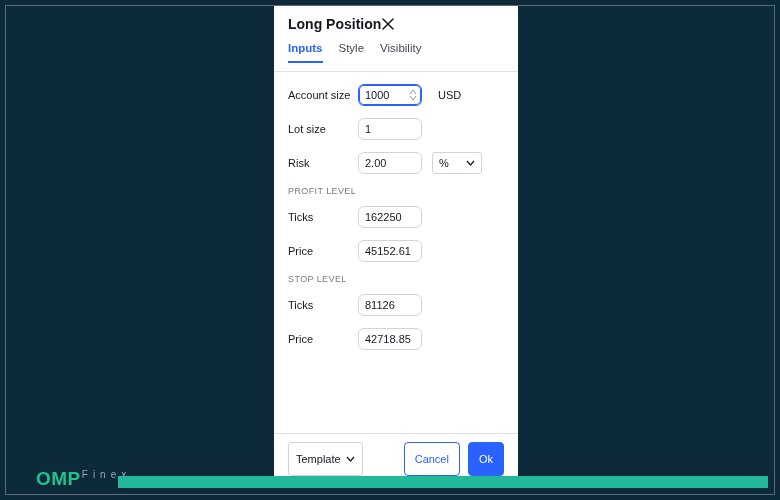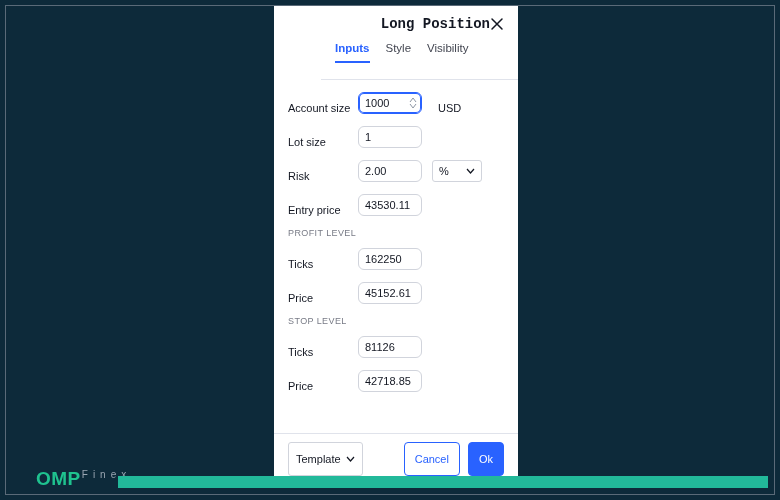--- a/index.html
+++ b/index.html
@@ -25,54 +25,52 @@
     height: 480px;
     background: #ffffff;
     display: flex;
     flex-direction: column;
     font-size: 11px;
     color: #141823;
   }
   .dlg-header {
     display: flex;
     align-items: center;
-    justify-content: flex-end;
+    justify-content: flex-start;
     padding: 10px 14px 0 14px;
-    font-family: Liberation Mono, monospace;
   }
   .dlg-title { font-size: 14px; font-weight: 700; color: #131722; }
   .close-x { width: 14px; height: 14px; cursor: pointer; }
   .close-x svg { display:block; }
   .tabs {
     display: flex;
     gap: 16px;
-    padding: 10px 14px 16px 14px;
+    padding: 10px 14px 8px 14px;
     border-bottom: 1px solid #e0e3eb;
-    margin-left: 47px;
   }
   .tab {
     font-size: 11.5px;
     padding-bottom: 7px;
     color: #434651;
     cursor: pointer;
     border-bottom: 2px solid transparent;
   }
   .tab.active {
     color: #2962ff;
     font-weight: 600;
     border-bottom-color: #2962ff;
   }
   .body {
     flex: 1;
     overflow: auto;
     padding: 12px 14px 6px 14px;
   }
   .row {
     display: flex;
-    align-items: flex-end;
+    align-items: center;
     margin-bottom: 12px;
     min-height: 22px;
   }
   .row-label {
     width: 70px;
     font-size: 11px;
     color: #131722;
   }
   .num-input {
     width: 64px;
@@ -244,26 +242,20 @@
           <input value="2.00" style="">
         </div>
         <div class="select-box">
           <span>%</span>
           <svg width="9" height="6" viewBox="0 0 9 6">
               <path d="M1 1 L4.5 5 L8 1" stroke="#131722" stroke-width="1.2" fill="none"></path>
             </svg>
         </div>
       </div>
 
-      <div class="row">
-        <div class="row-label">Entry price</div>
-        <div class="num-input">
-          <input value="43530.11" style="">
-        </div>
-      </div>
 
       <div class="section-head">PROFIT LEVEL</div>
 
       <div class="row">
         <div class="row-label">Ticks</div>
         <div class="num-input">
           <input value="162250" style="">
         </div>
       </div>
 

